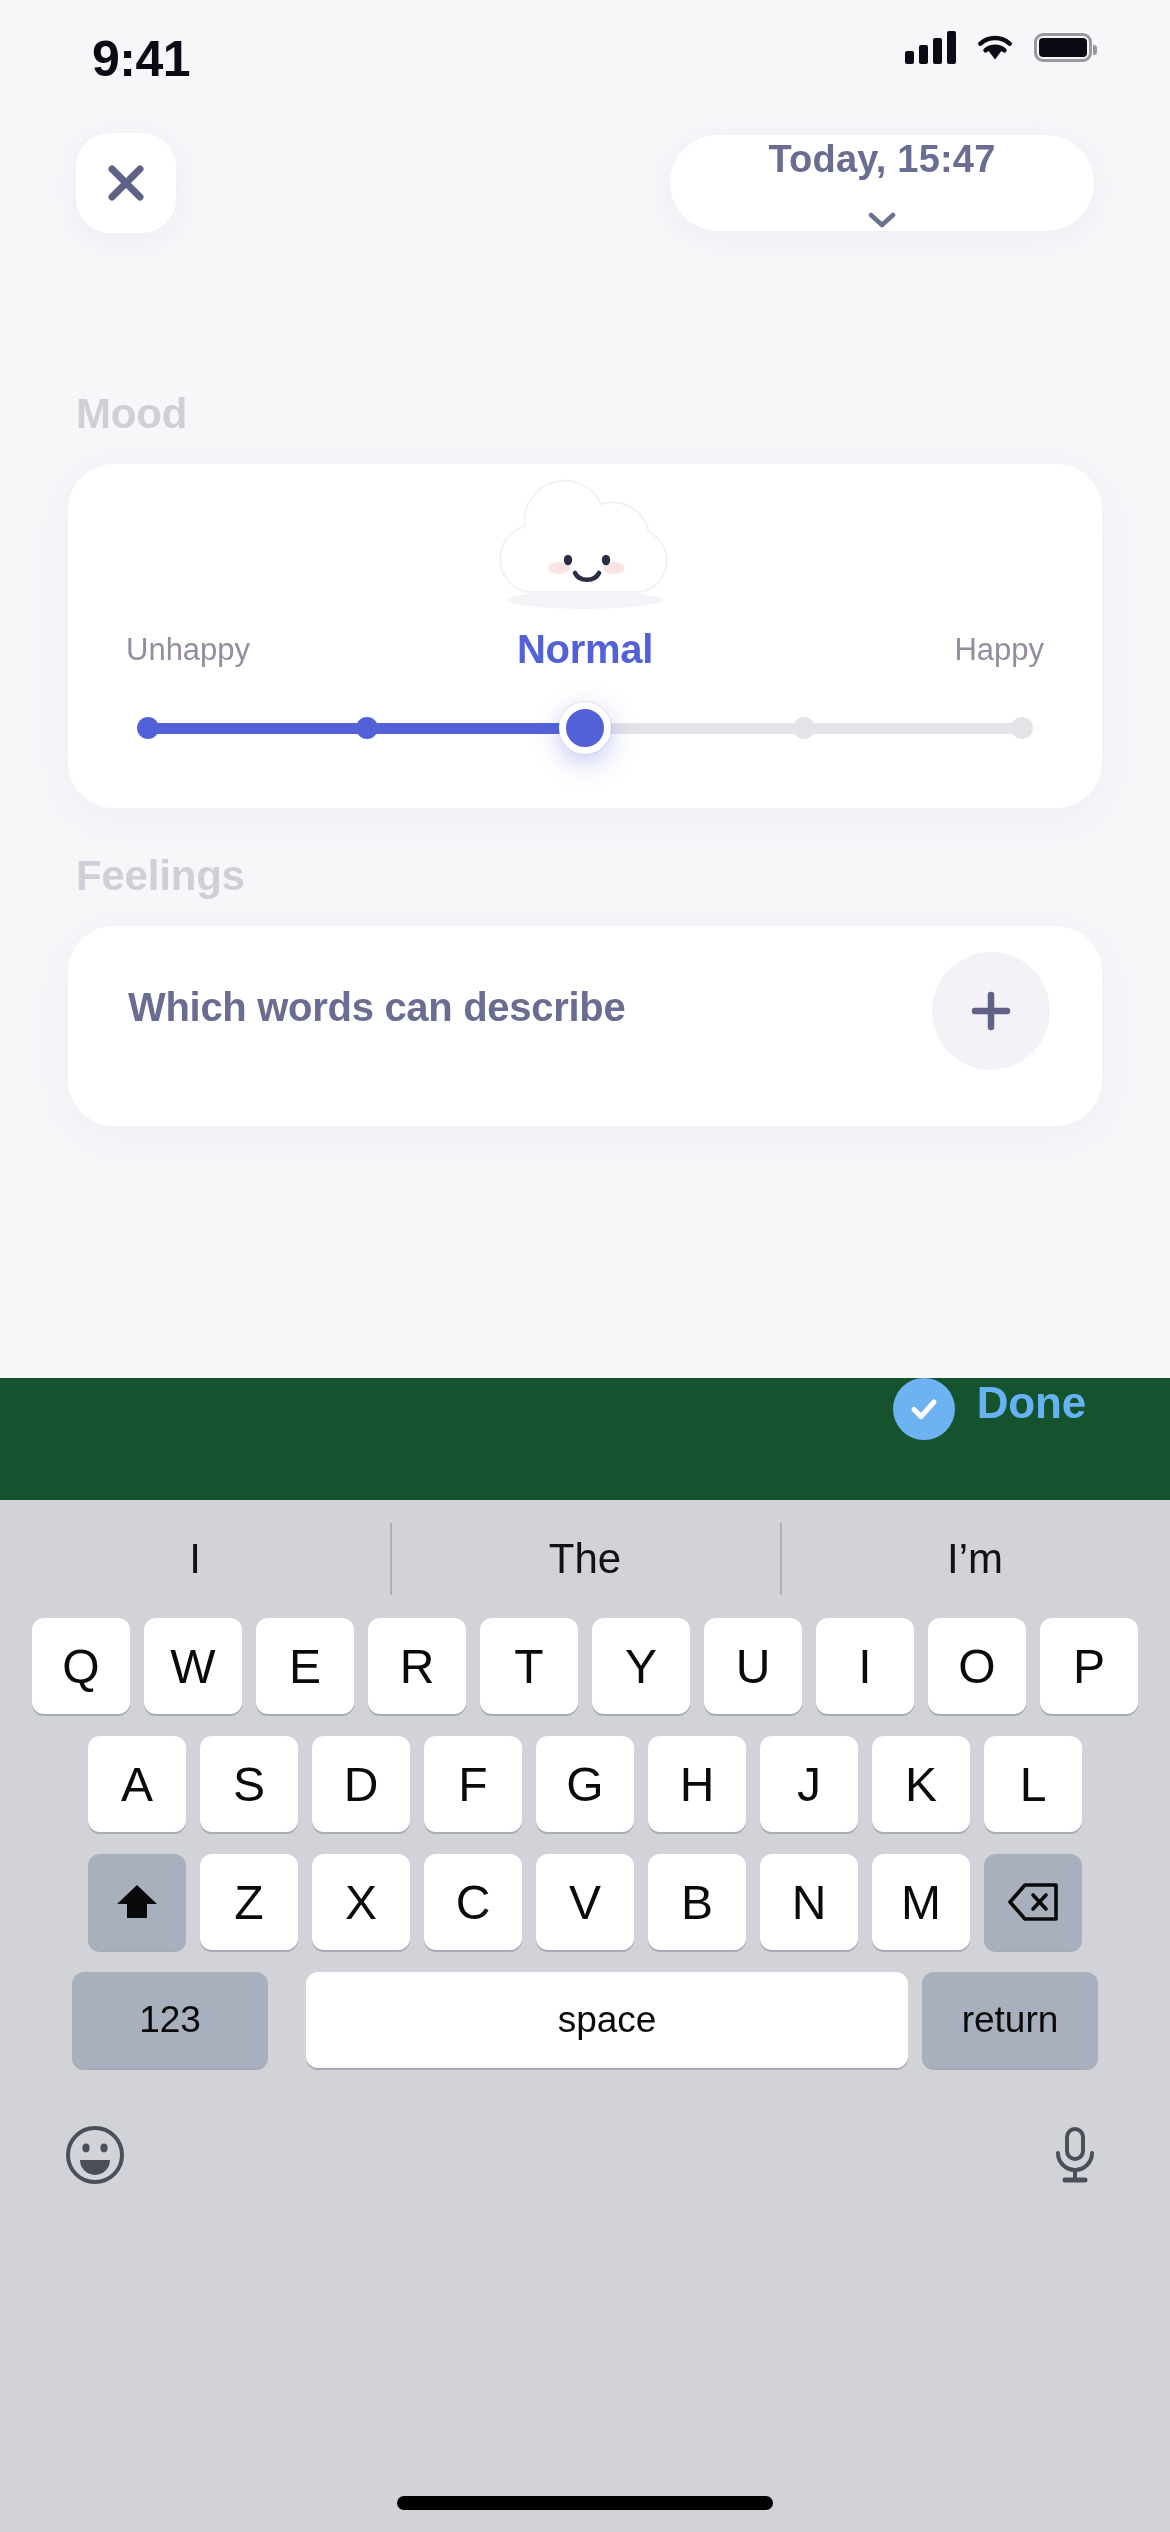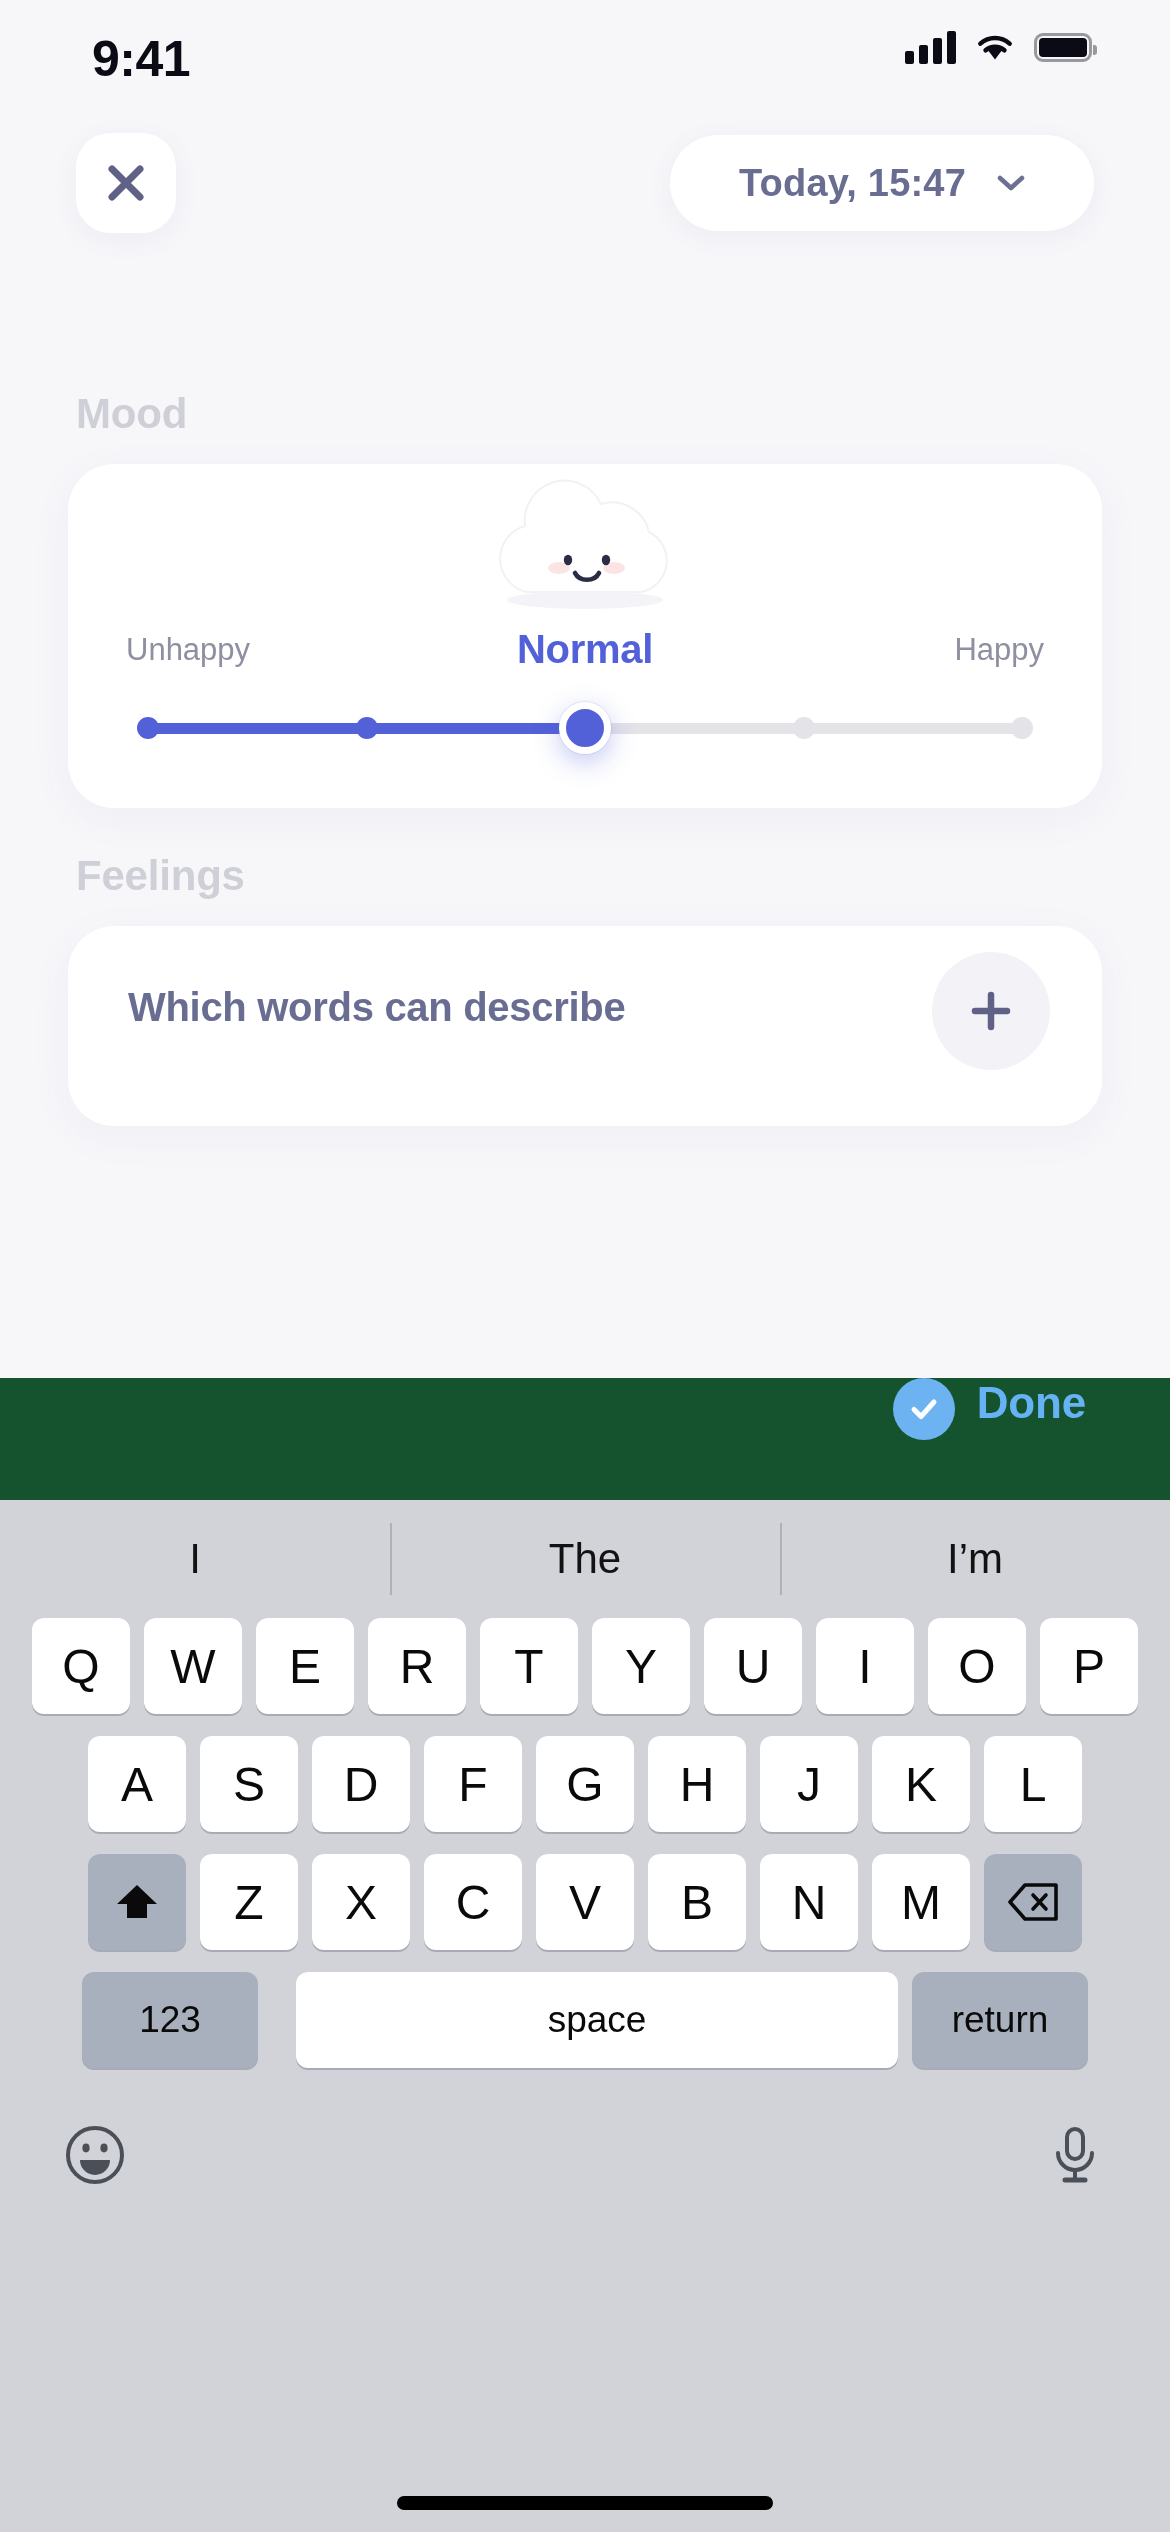--- a/index.html
+++ b/index.html
@@ -93,20 +93,21 @@
     height: 96px;
     min-width: 424px;
     background: #ffffff;
     border-radius: 48px;
     display: flex;
     align-items: center;
     justify-content: center;
     gap: 31px;
     padding: 0 44px;
     box-shadow: 0 6px 26px rgba(100,100,140,.07);
+    flex-direction: column;
   }
   .date-pill .date-text {
     font-size: 38px;
     font-weight: 600;
     color: #696d92;
     letter-spacing: 0.2px;
   }
   .chev { width: 28px; height: 17px; }
 
   
@@ -332,21 +333,21 @@
   .krow.r1 .key { width: 98px; }
   .krow.r2 .key { width: 98px; }
   .krow.r3 .key { width: 98px; }
   .k-space-pad { width: 49px; }
   .key.wide {
     width: 134px;
     background: #a9b0bd;
   }
   .key.wide svg { width: 54px; height: 44px; }
   .key.fn {
-    width: 176px;
+    width: 196px;
     background: #a9b0bd;
     font-size: 37px;
   }
   .key.space {
     width: 602px;
     font-size: 37px;
     margin-left: 24px;
   }
   .key.ret {
     width: 176px;

